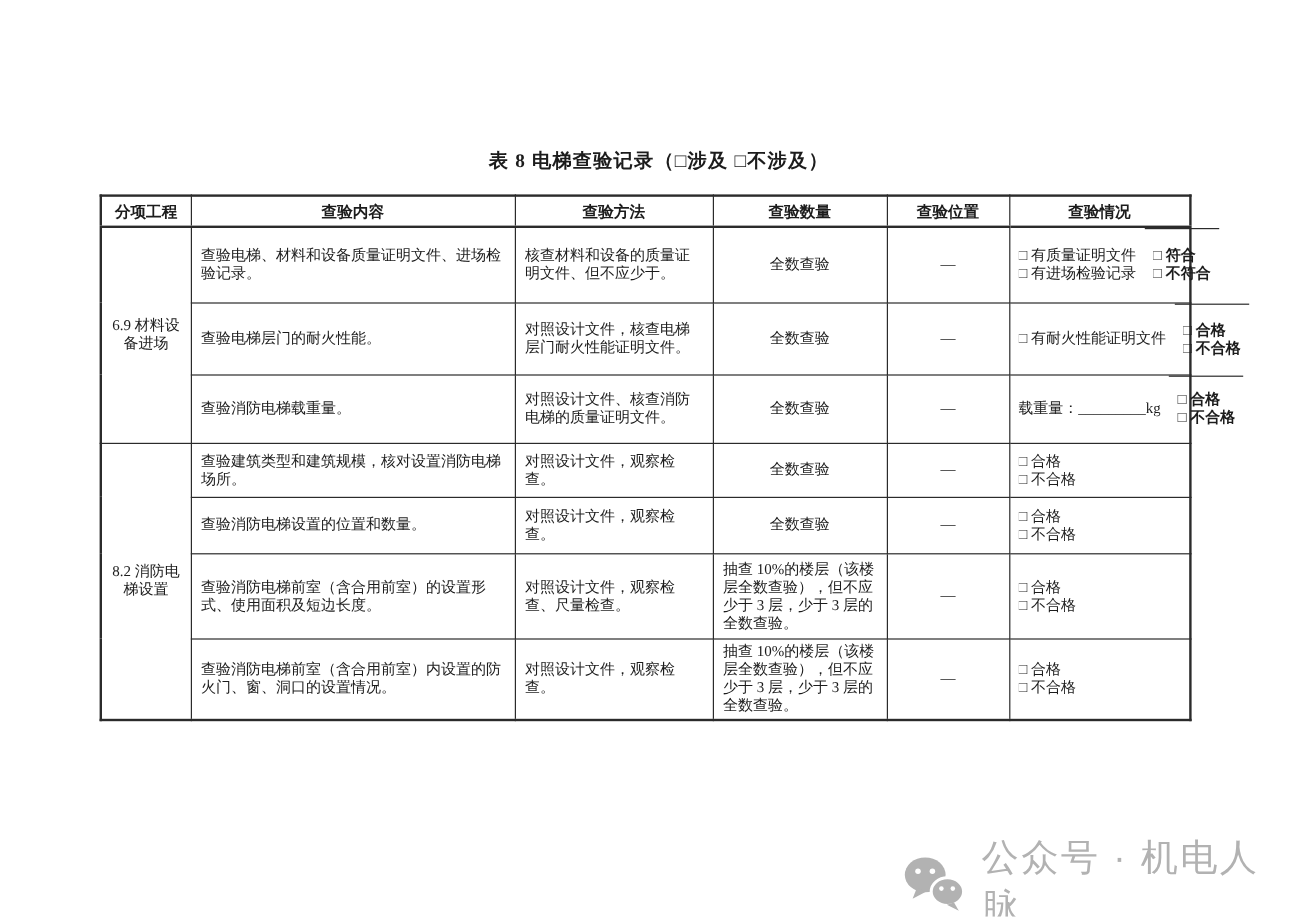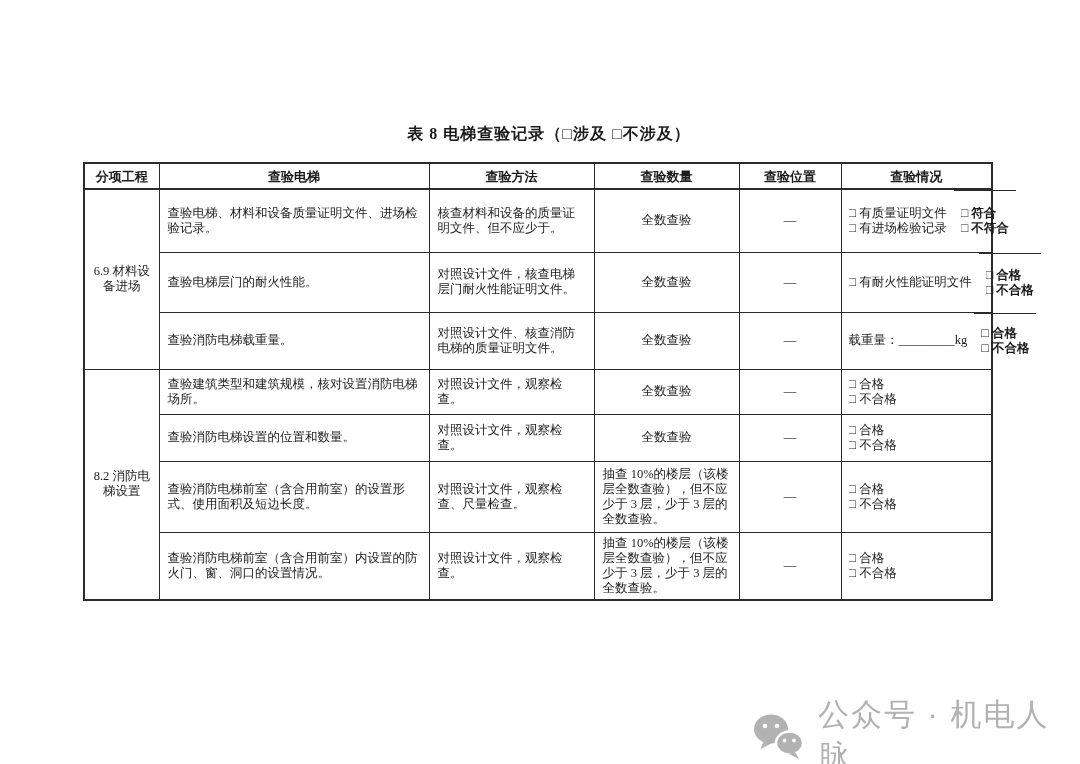--- a/index.html
+++ b/index.html
@@ -64,21 +64,21 @@
       <col style="width:75px">
         <col style="width:270px">
         <col style="width:165px">
       <col style="width:145px">
         <col style="width:102px">
         <col style="width:151px">
     </colgroup>
     <thead>
       <tr>
         <th>分项工程</th>
-        <th>查验电梯</th>
+        <th>查验内容</th>
         <th>查验方法</th>
         <th>查验数量</th>
         <th>查验位置</th>
         <th>查验情况</th>
       </tr>
     </thead>
     <tbody>
 
       <tr style="height:63px">
         <td class="group" rowspan="3">6.9 材料设备进场</td>

